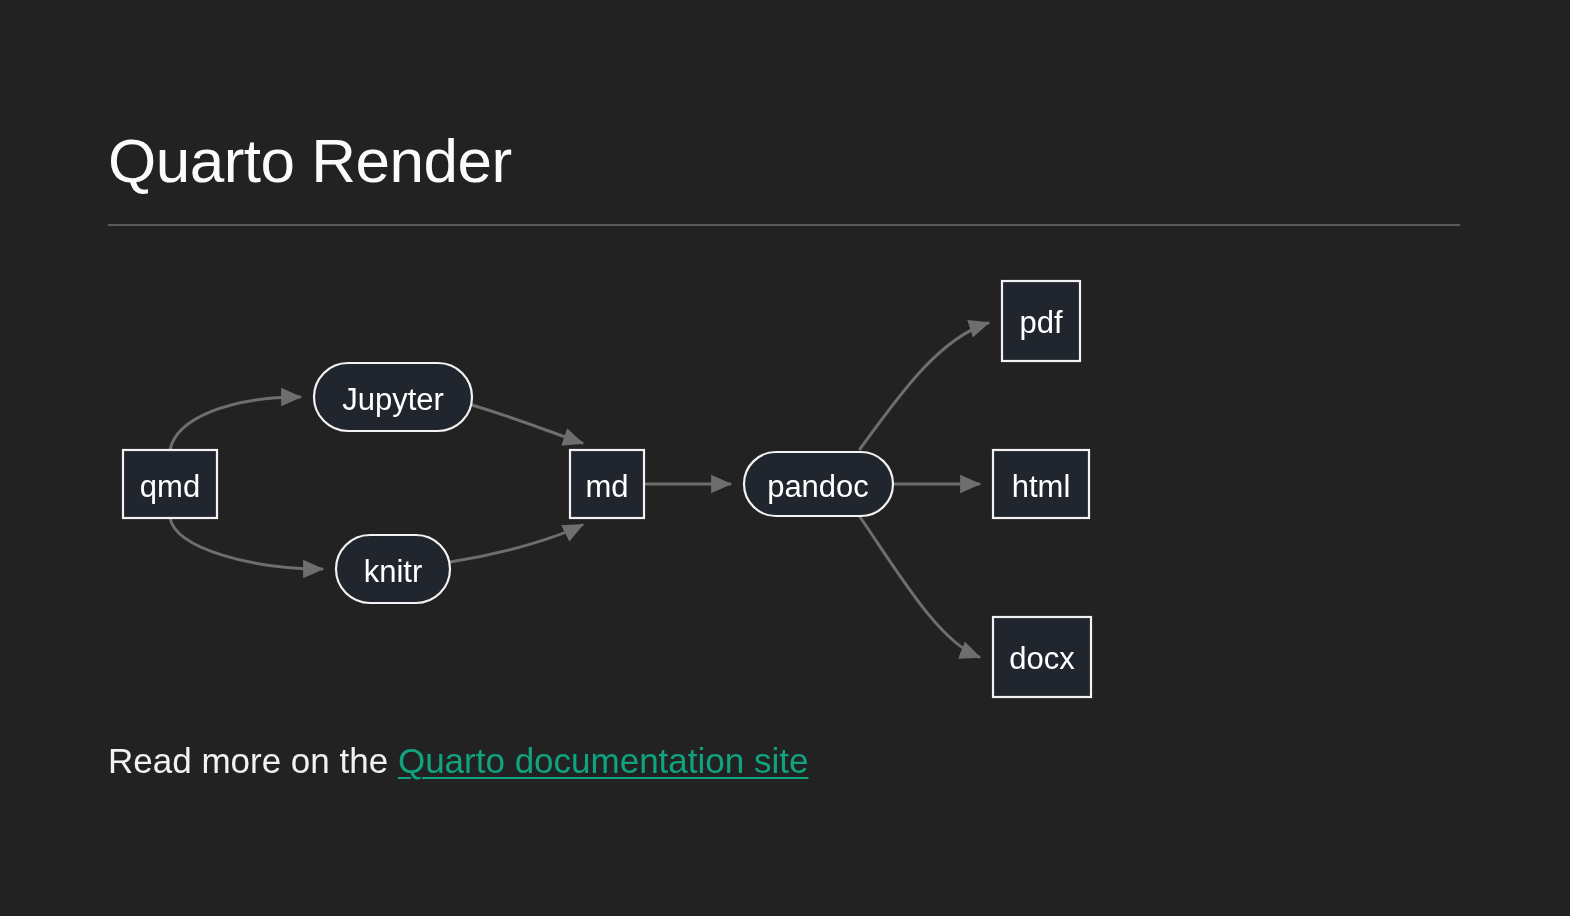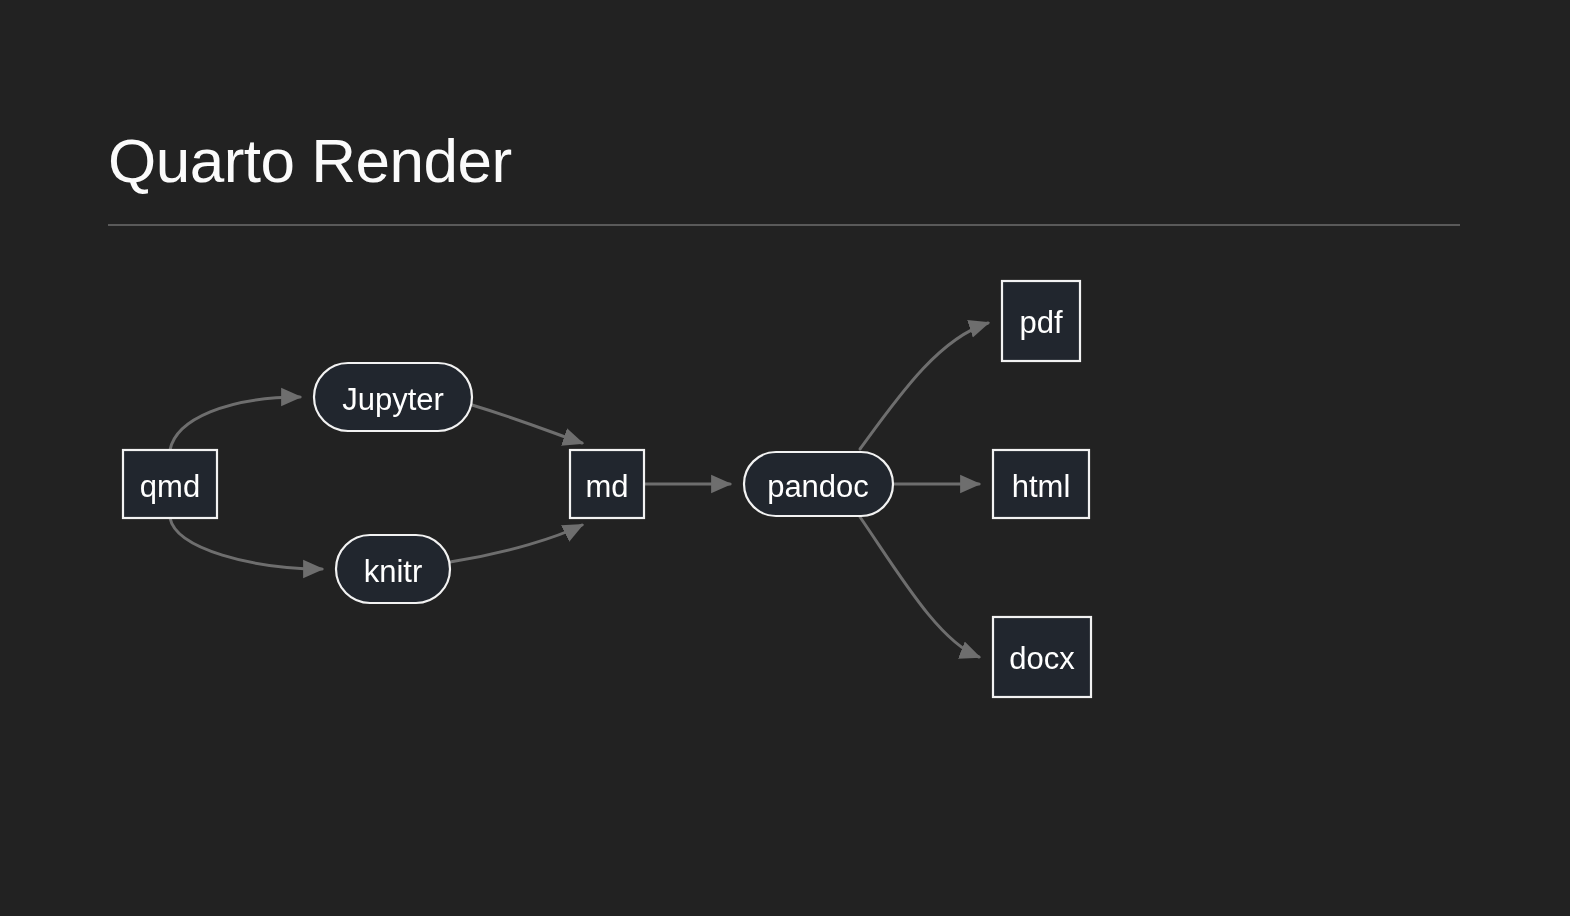--- a/index.html
+++ b/index.html
@@ -177,14 +177,15 @@
 
         <g>
           <rect class="node-shape" x="885" y="360" width="98" height="80" rx="0"></rect>
           <text class="node-label" x="934" y="401">docx</text>
         </g>
 
       </g>
     </svg>
   </div>
 
+  <p class="read-more"><span>Read more on the </span><a href="#">Quarto documentation site</a></p>
 
 </div>
 
 </body></html>

